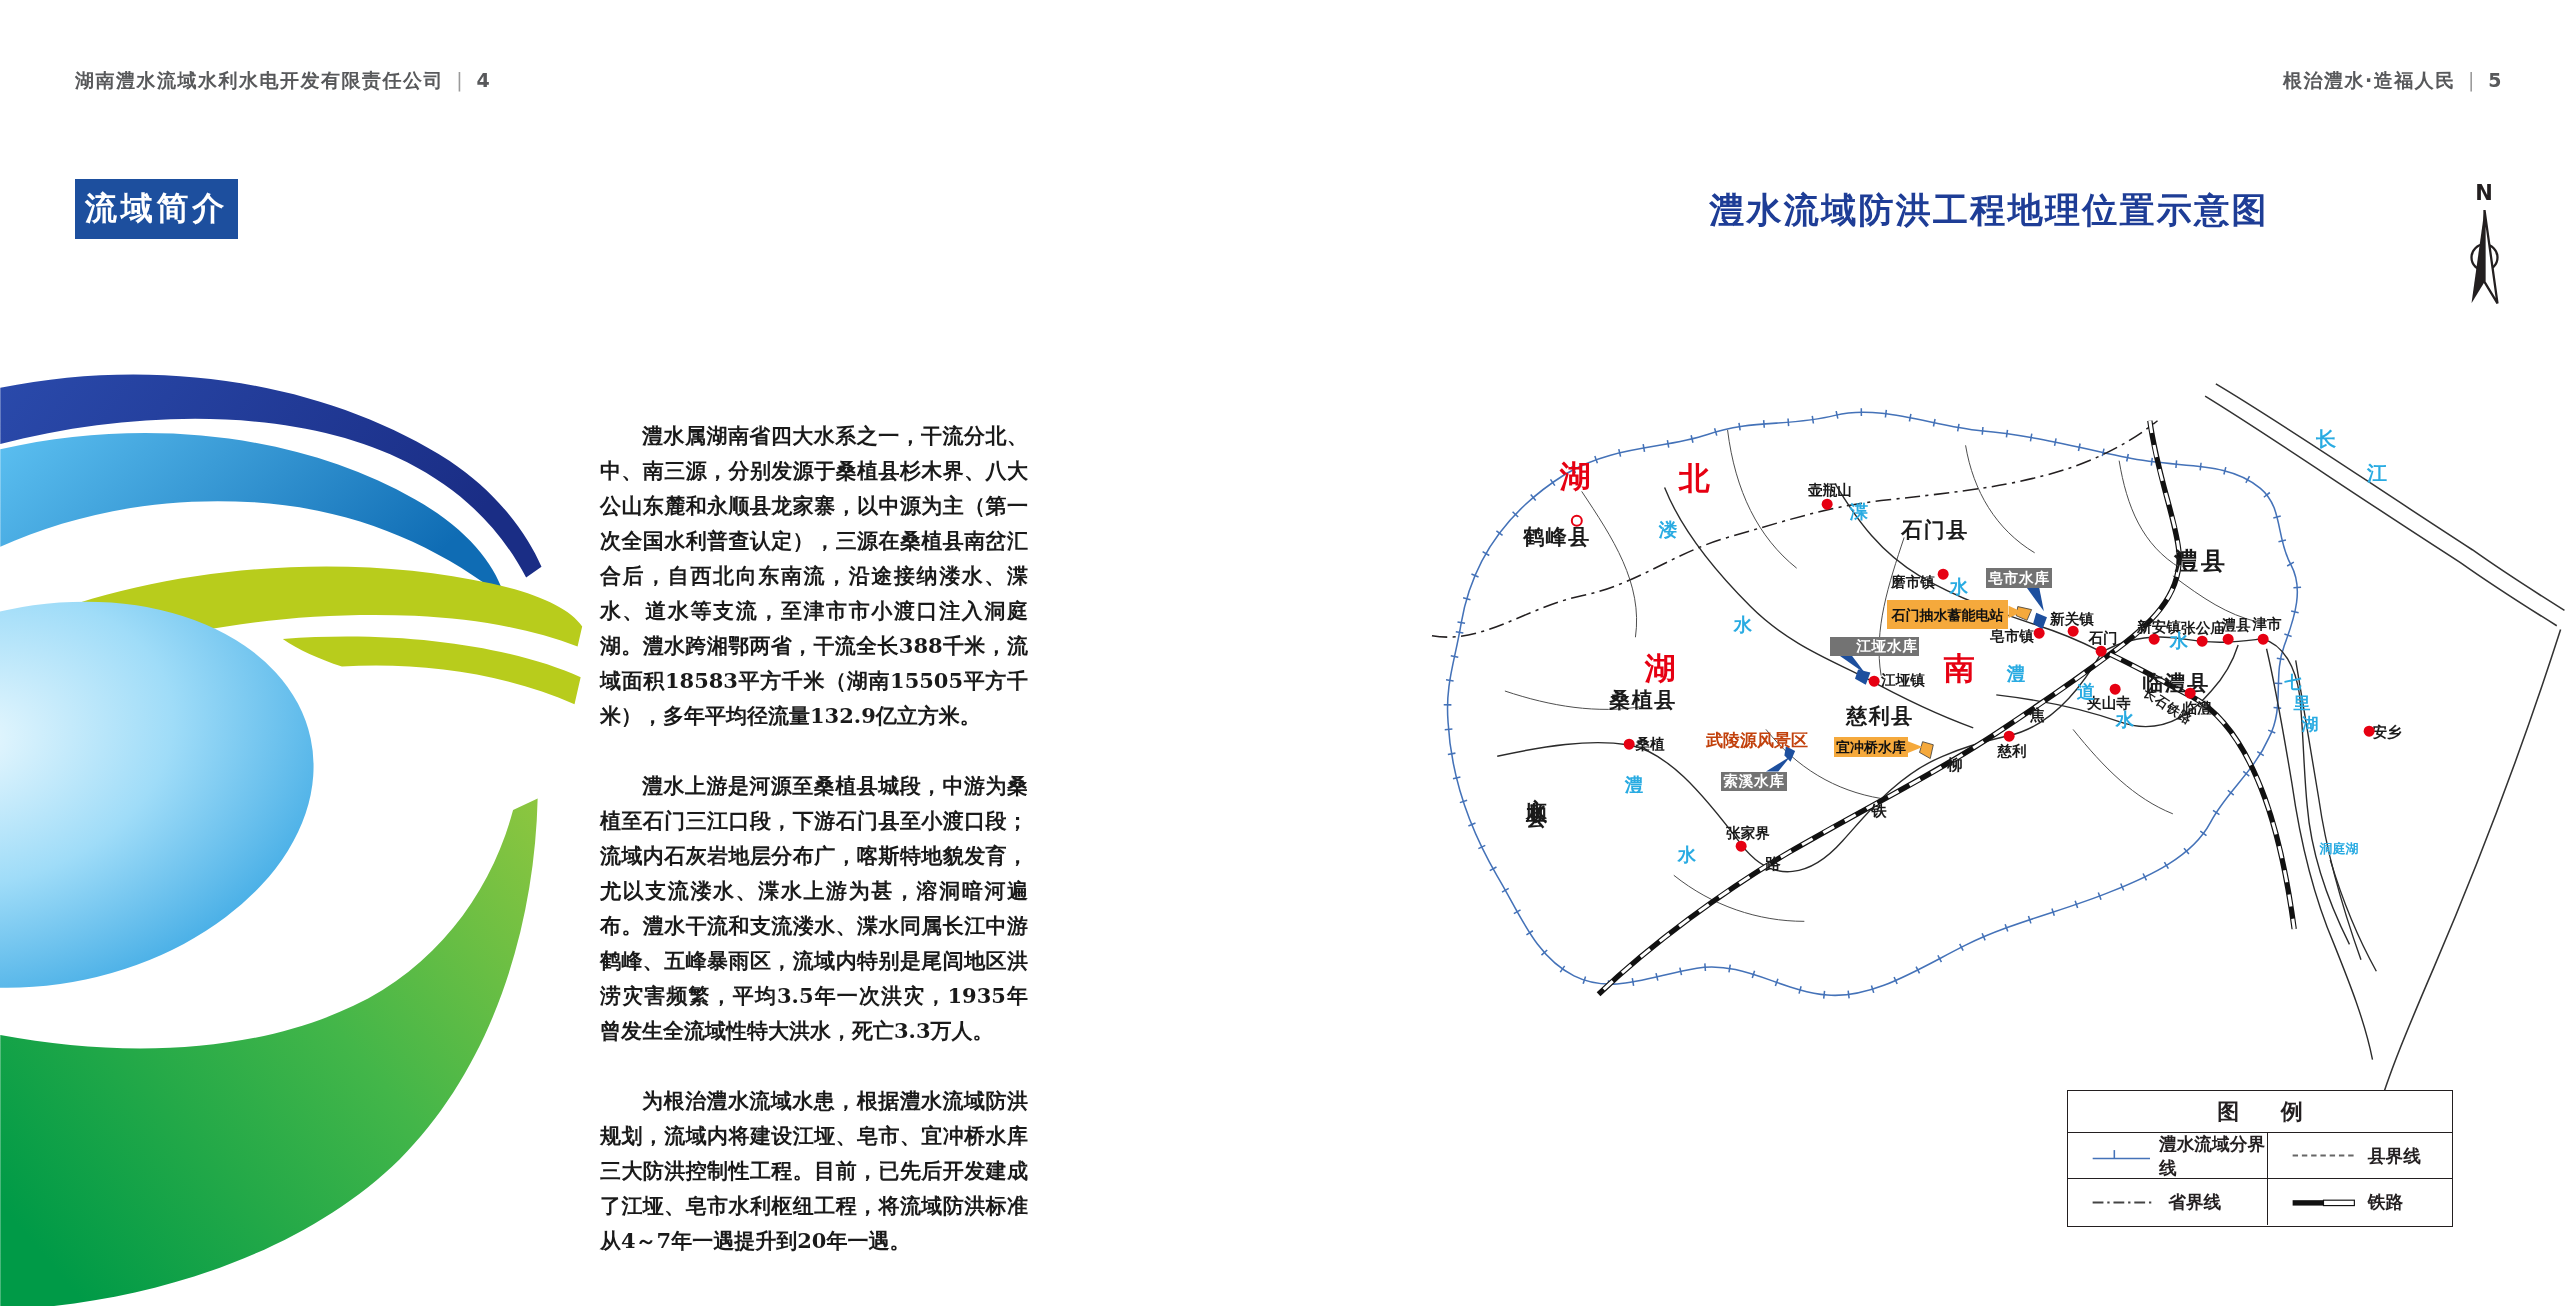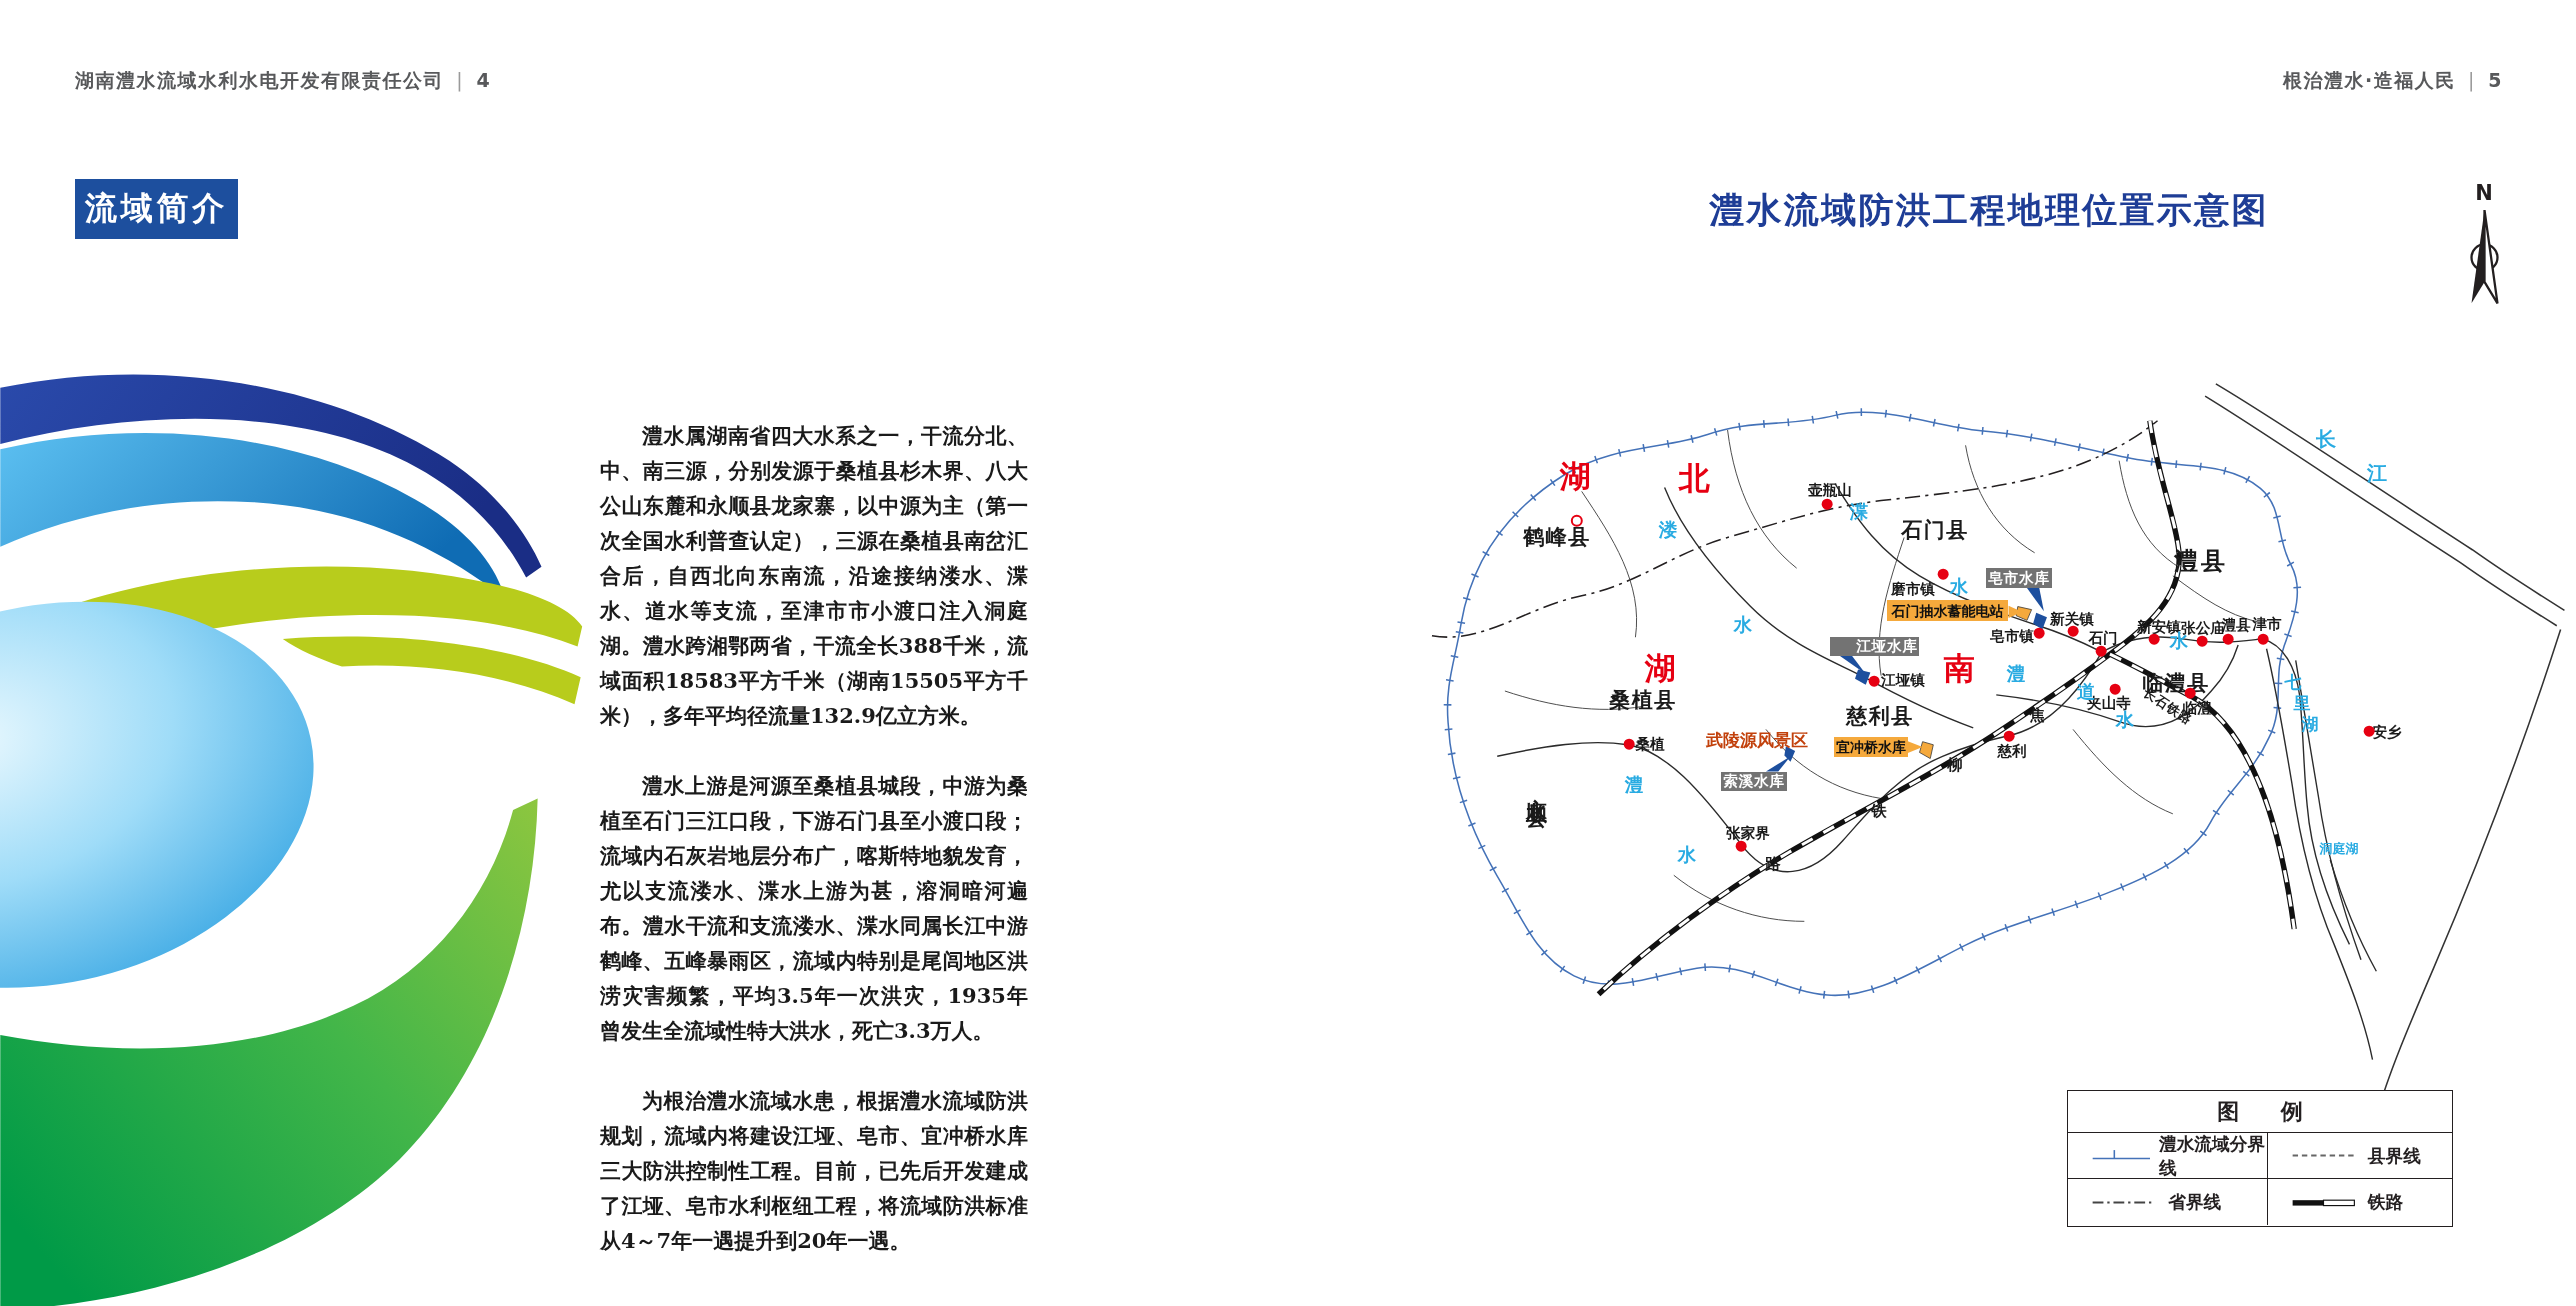--- a/index.html
+++ b/index.html
@@ -192,21 +192,21 @@
       <span class="ml prov" style="left: 1960px; top: 668px;">南</span>
       <span class="ml county" style="left: 1557px; top: 537px;">鹤峰县</span>
       <span class="ml county" style="left: 1935px; top: 530px;">石门县</span>
       <span class="ml county" style="left: 1643px; top: 700px;">桑植县</span>
       <span class="ml county" style="left: 1880px; top: 716px;">慈利县</span>
       <span class="ml county" style="left: 2176px; top: 683px;">临澧县</span>
       <span class="ml county-lg" style="left: 2201px; top: 561px;">澧县</span>
       <span class="ml county-v" style="left: 1536px; top: 788px;">永顺县</span>
       <span class="ml region" style="left: 1757px; top: 740px;">武陵源风景区</span>
       <span class="ml town" style="left: 1830px; top: 490px;">壶瓶山</span>
-      <span class="ml town" style="left: 1913px; top: 582px; margin-top: 7px;">磨市镇</span>
+      <span class="ml town" style="left: 1913px; top: 582px;">磨市镇</span>
       <span class="ml town" style="left: 2012px; top: 636px;">皂市镇</span>
       <span class="ml town" style="left: 2072px; top: 619px;">新关镇</span>
       <span class="ml town" style="left: 2103px; top: 638px;">石门</span>
       <span class="ml town" style="left: 2159px; top: 627px;">新安镇</span>
       <span class="ml town" style="left: 2203px; top: 628px;">张公庙</span>
       <span class="ml town" style="left: 2236px; top: 625px;">澧县</span>
       <span class="ml town" style="left: 2267px; top: 624px;">津市</span>
       <span class="ml town" style="left: 2197px; top: 708px;">临澧</span>
       <span class="ml town" style="left: 2109px; top: 703px;">夹山寺</span>
       <span class="ml town" style="left: 2012px; top: 751px;">慈利</span>
@@ -248,21 +248,21 @@
       <div class="dot" style="left: 2190px; top: 693px;"></div>
       <div class="dot" style="left: 2115px; top: 689px;"></div>
       <div class="dot" style="left: 2009px; top: 736px;"></div>
       <div class="dot" style="left: 1629px; top: 744px;"></div>
       <div class="dot" style="left: 1741px; top: 846px;"></div>
       <div class="dot" style="left: 1874px; top: 681px;"></div>
       <div class="dot" style="left: 2369px; top: 731px;"></div>
       <div class="co blue" style="left: 1830px; top: 637px; width: 64px; height: 19px; padding-left: 25px;">江垭水库</div>
       <div class="co blue" style="left: 1986px; top: 568px; width: 66px; height: 20px;">皂市水库</div>
       <div class="co blue" style="left: 1721px; top: 772px; width: 66px; height: 19px;">索溪水库</div>
-      <div class="co orange" style="left: 1887px; top: 600px; width: 121px; height: 21px;">石门抽水蓄能电站</div>
+      <div class="co orange" style="left: 1887px; top: 600px; width: 121px; height: 29px;">石门抽水蓄能电站</div>
       <div class="co orange" style="left: 1834px; top: 737px; width: 74px; height: 20px;">宜冲桥水库</div>
     </div>
 
   <div class="legend">
     <div class="legend-title">图  例</div>
     <div class="legend-grid">
       <div class="lcell bb br">
         <svg width="71" height="17" viewBox="0 0 79.8125 22">
           <line x1="6" y1="15" x2="86" y2="15" stroke="#4472b8" stroke-width="2"></line>
           <line x1="34" y1="4" x2="34" y2="15" stroke="#4472b8" stroke-width="2"></line>

